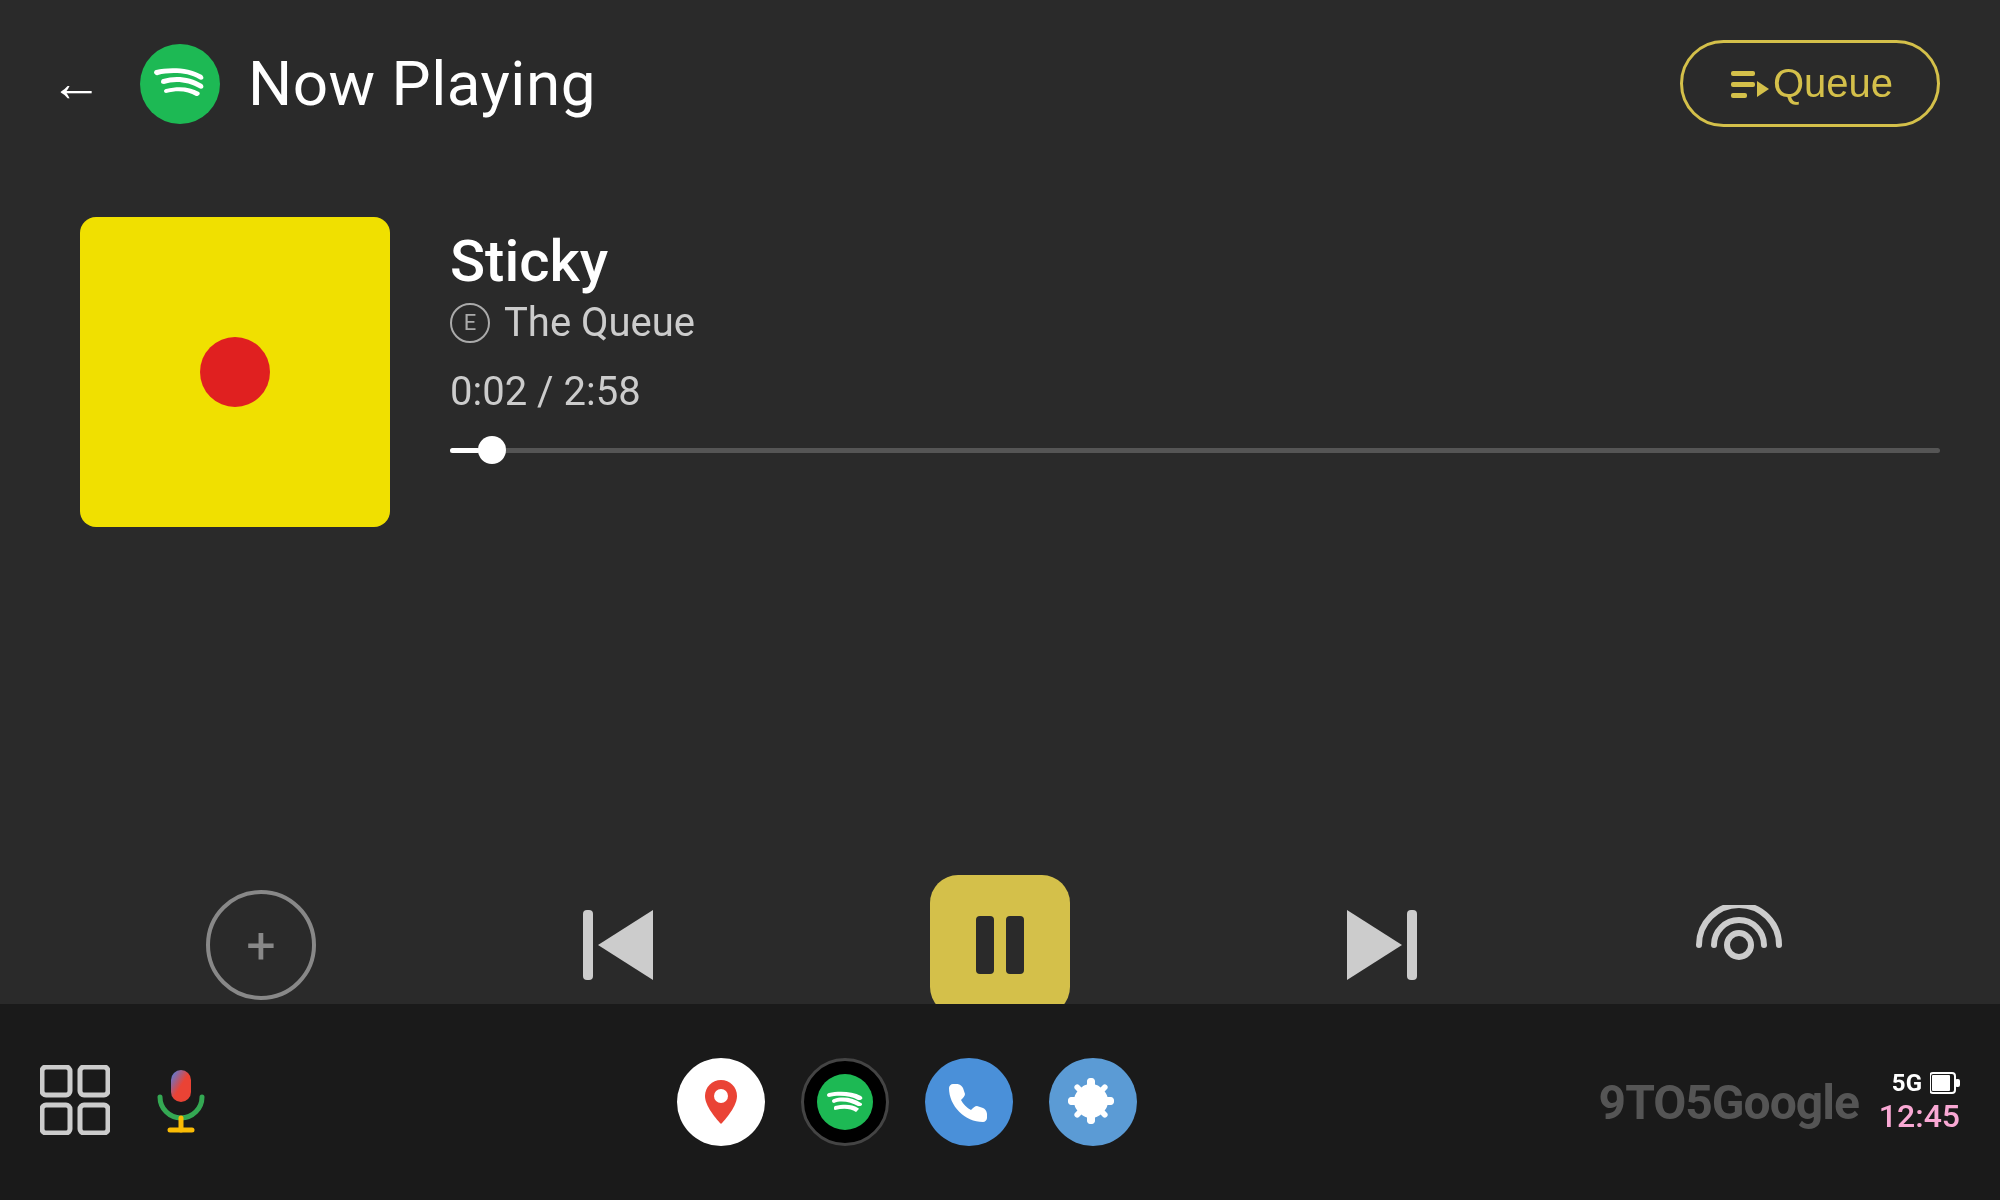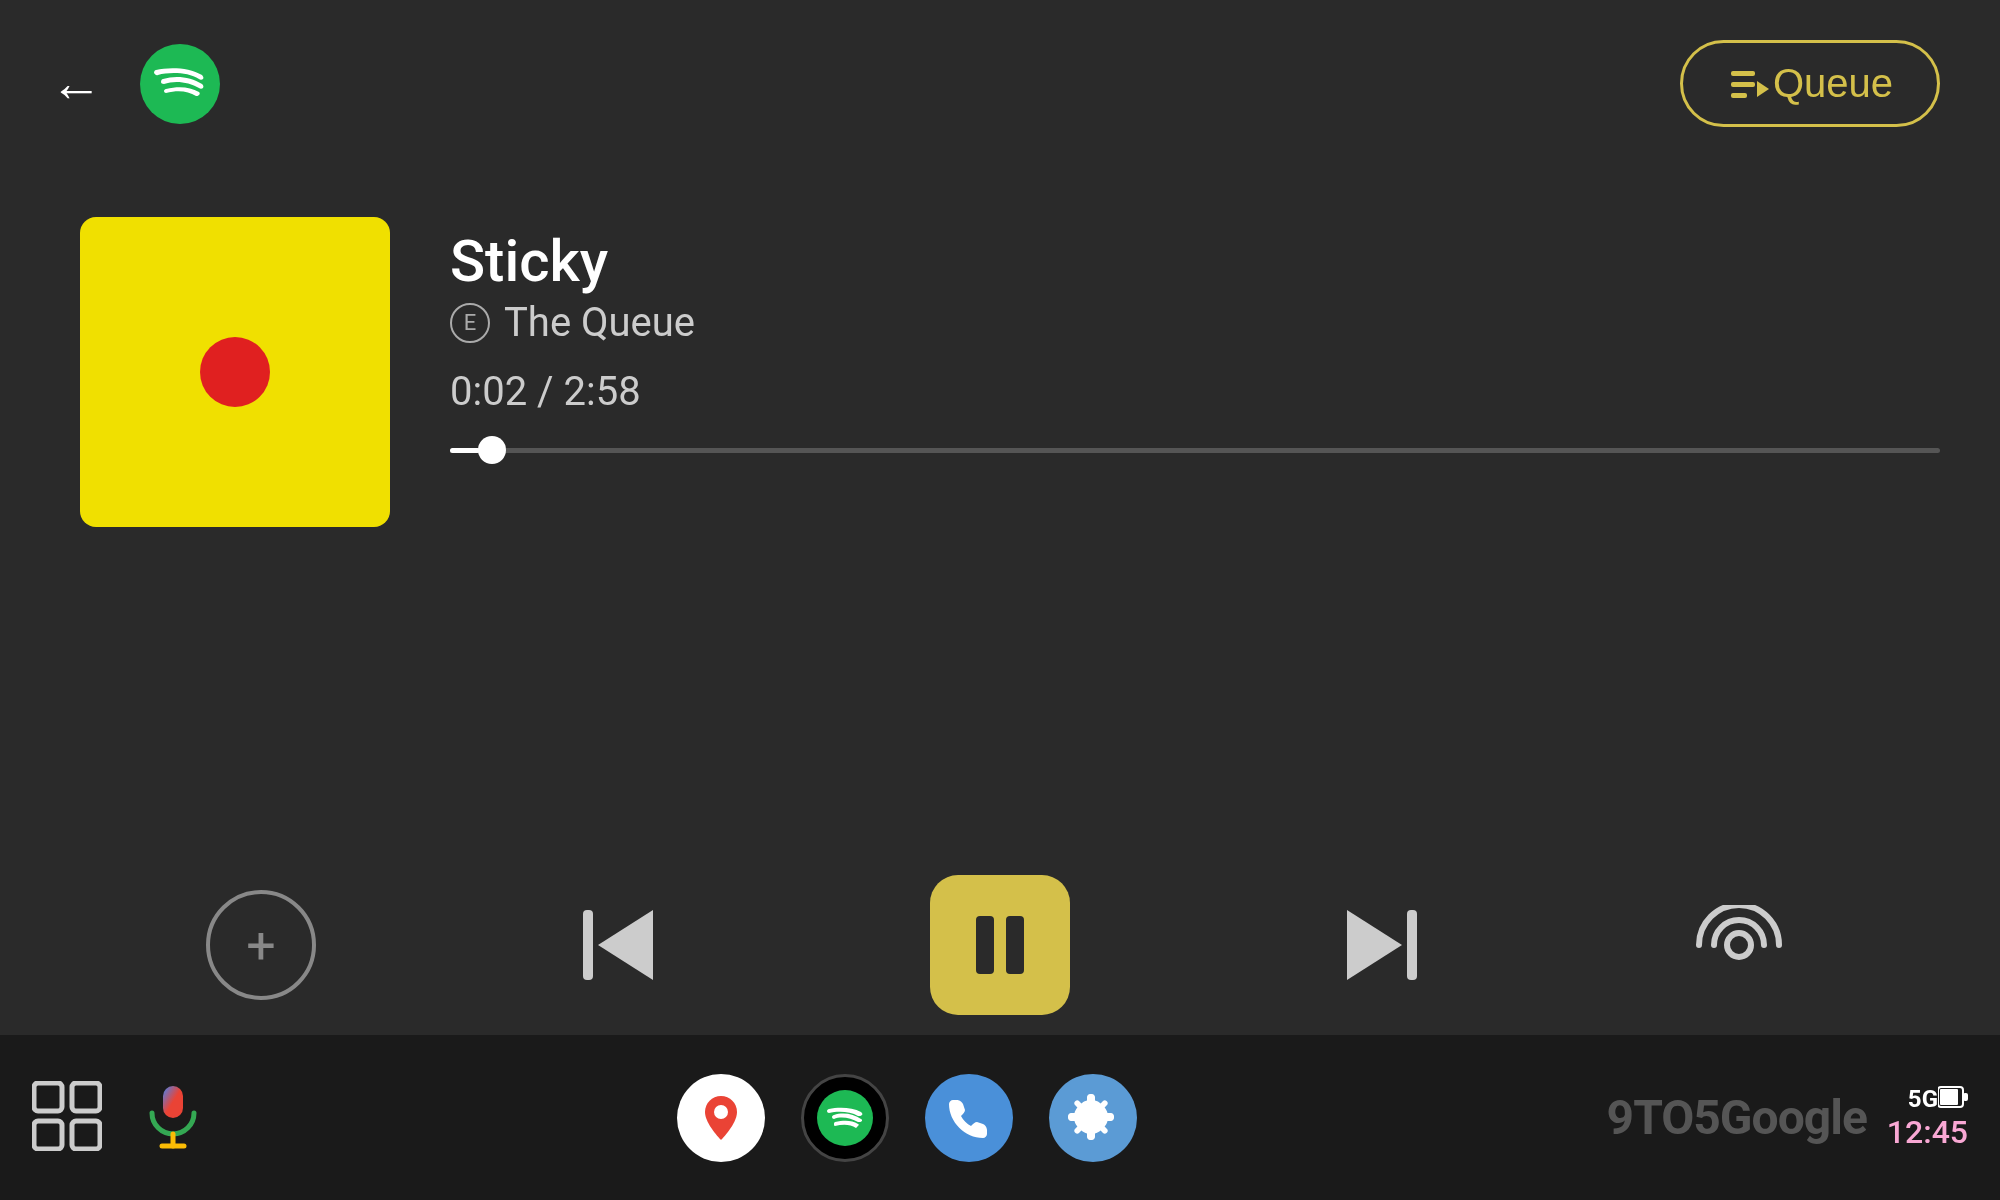--- a/index.html
+++ b/index.html
@@ -230,25 +230,25 @@
       background: #2a2a2a;
       border-radius: 4px;
     }
 
     
     .taskbar {
       position: absolute;
       bottom: 0;
       left: 0;
       right: 0;
-      height: 165px;
+      height: 196px;
       background: #1a1a1a;
       display: flex;
       align-items: center;
-      padding: 0 32px;
+      padding: 0 40px;
     }
 
     .taskbar-left {
       display: flex;
       align-items: center;
       gap: 36px;
     }
 
     .taskbar-center {
       flex: 1;
@@ -290,21 +290,22 @@
       color: #f9a8d4;
       font-size: 32px;
       font-weight: 500;
       display: block;
     }
 
     .status-icons {
       color: #ffffff;
       font-size: 28px;
       display: flex;
-      align-items: flex-start;
+      align-items: center;
+      gap: 8px;
       justify-content: flex-end;
     }
 
     .spotify-taskbar {
       background: #000000;
       border: 3px solid #444;
     }
 
     .phone-icon-wrap {
       background: #4a90d9;
@@ -319,20 +320,21 @@
 
 <div class="header">
   <div class="header-left">
     <span class="back-arrow">←</span>
 
     <svg class="spotify-logo" viewBox="0 0 80 80">
       <circle cx="40" cy="40" r="40" fill="#1DB954"></circle>
       <path d="M56 52c-8-5-18-6-30-3-1 0-2-1-2-2s1-2 2-2c13-3 24-2 33 3 1 1 1 2 0 3s-2 1-3 1zm3-8c-10-6-24-8-35-4-2 0-3-1-3-2 0-2 1-3 2-3 13-4 28-2 39 5 1 1 2 2 1 4-1 1-3 1-4 0zm0-9c-11-7-30-7-41-4-2 1-3-1-4-2 0-2 1-3 2-3 12-3 33-3 46 5 1 1 2 3 1 4-1 1-3 1-4 0z" fill="white"></path>
     </svg>
 
+    <span class="now-playing-title">Now Playing</span>
   </div>
 
   <button class="queue-button">
     <svg class="queue-icon-svg" viewBox="0 0 42 42" fill="none">
       <rect x="4" y="8" width="24" height="5" rx="2" fill="#d4c04a"></rect>
       <rect x="4" y="19" width="24" height="5" rx="2" fill="#d4c04a"></rect>
       <rect x="4" y="30" width="16" height="5" rx="2" fill="#d4c04a"></rect>
       <polygon points="30,18 42,26 30,34" fill="#d4c04a"></polygon>
     </svg>
     <span>Queue</span>

